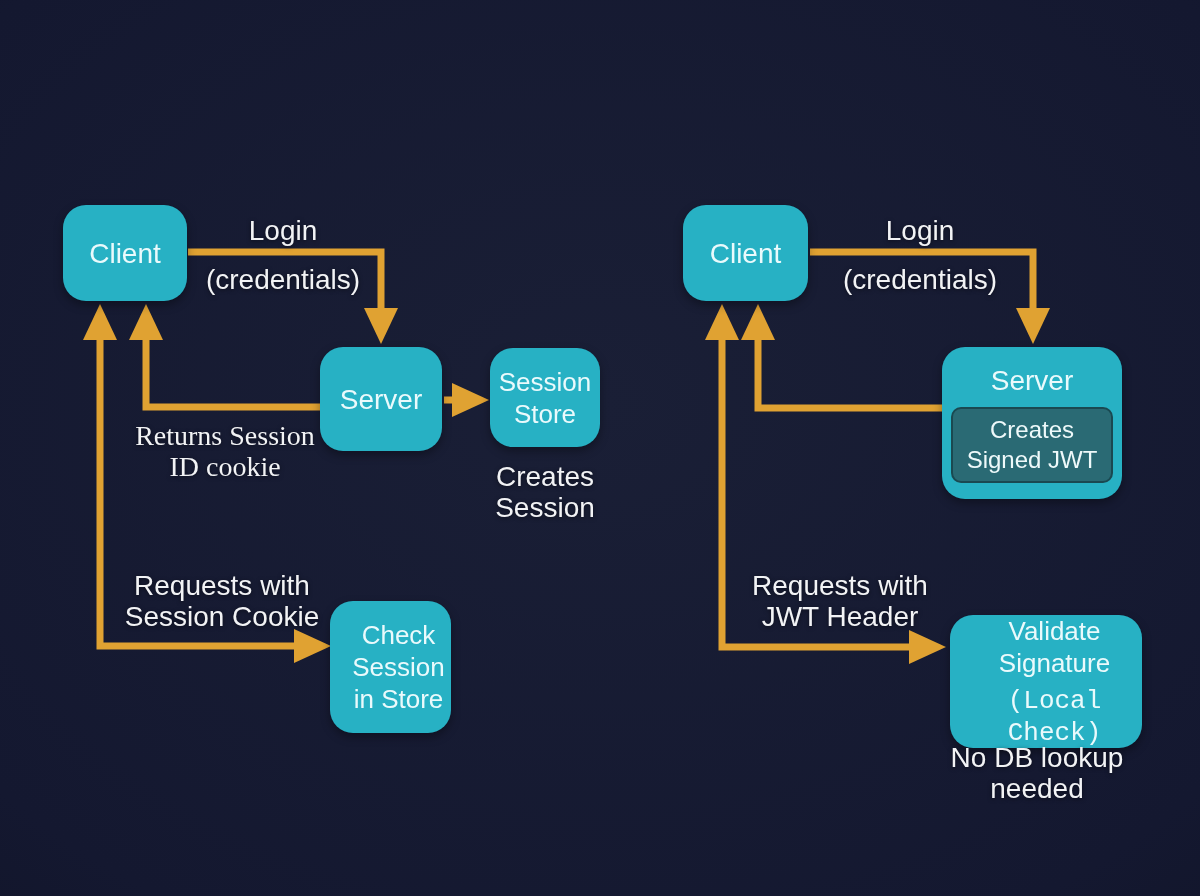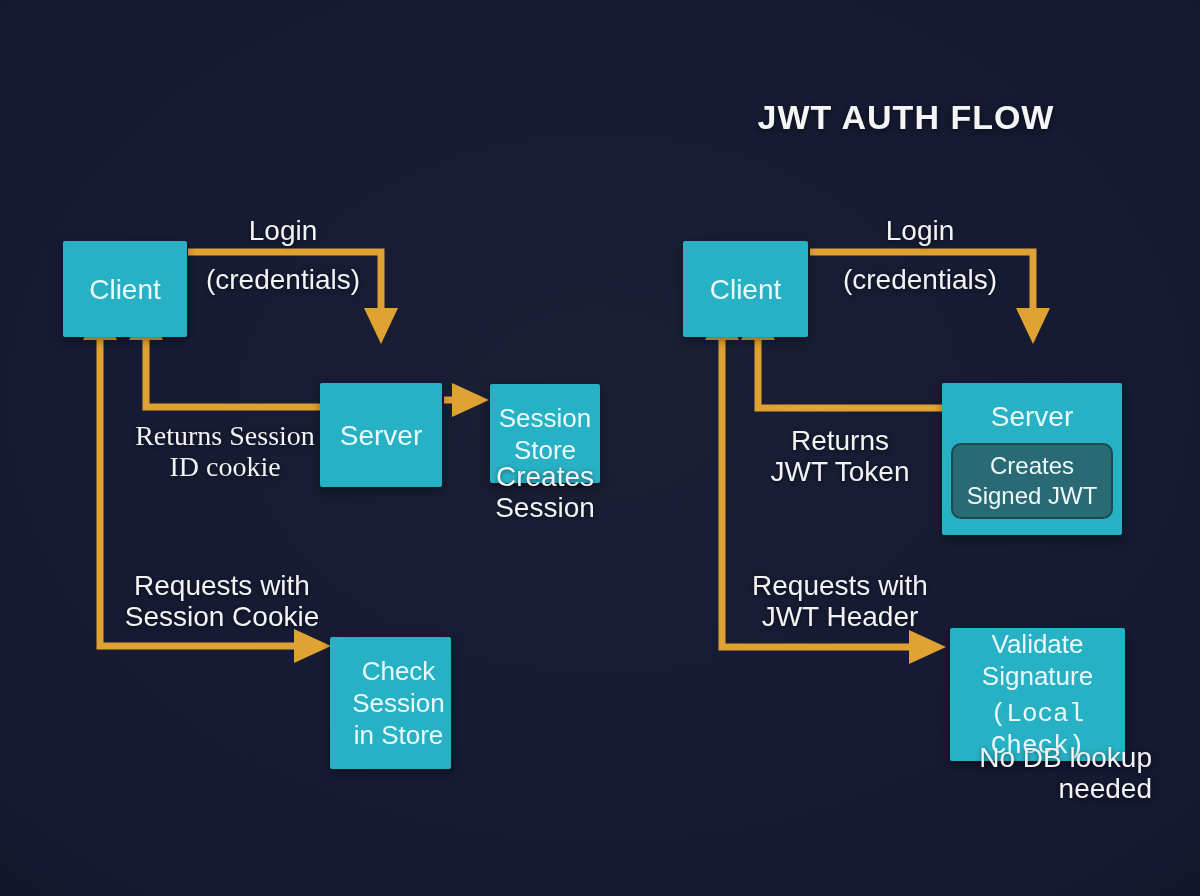--- a/index.html
+++ b/index.html
@@ -33,32 +33,31 @@
     line-height: 47px;
     font-weight: 800;
     letter-spacing: 1px;
     text-align: center;
     white-space: pre-line;
     text-shadow: 0 2px 6px rgba(0,0,0,0.5);
   }
   .node {
     position: absolute;
     background: var(--node-fill, #27b1c4);
-    border-radius: 2px;
+    border-radius: 23px;
     color: #eafafc;
     display: flex;
     flex-direction: column;
     align-items: center;
     justify-content: center;
     text-align: center;
     font-size: 28px;
     line-height: 33px;
     white-space: pre-line;
     box-shadow: 0 4px 10px rgba(0,0,0,0.35);
-    margin-top: 36px;
   }
   .node.small-text { font-size: 26px; line-height: 32px; }
   .inner-node {
     background: var(--inner-node-fill, #2a6a74);
     border-radius: 10px;
     border: 2px solid rgba(12, 45, 52, 0.55);
     color: #eef9fa;
     font-size: 24px;
     line-height: 30px;
     white-space: pre-line;
@@ -128,42 +127,39 @@
 
     <div class="edge-label" style="left:107px; top:570px; width:230px;">Requests with
 Session Cookie</div>
 
     <div class="node small-text" style="left:330px; top:601px; width:105px; height:132px;padding-left:16px;">Check
 Session
 in Store</div>
   </div>
 
   <div class="layer">
-    <div class="flow-title" style="left:706px; top:94px; width:400px;">JWT AUTH FLOW</div>
 
     <div class="node" style="left:683px; top:205px; width:125px; height:96px;">Client</div>
 
     <div class="edge-label" style="left:820px; top:215px; width:200px;">Login</div>
     <div class="edge-label" style="left:820px; top:264px; width:200px;">(credentials)</div>
 
     <div class="node" style="left:942px; top:347px; width:180px; height:152px;">
       <span>Server</span>
       <span class="inner-node">Creates
 Signed JWT</span>
     </div>
 
-    <div class="edge-label" style="left:725px; top:425px; width:230px;">Returns
-JWT Token</div>
 
     <div class="edge-label" style="left:725px; top:570px; width:230px;">Requests with
 JWT Header</div>
 
-    <div class="node small-text" style="left:950px; top:592px; width:175px; height:133px;">
+    <div class="node small-text" style="left:950px; top:615px; width:175px; height:133px;padding-left:17px;">
       <span style="white-space: pre-line;">Validate
 Signature</span>
       <span class="local-check">(Local Check)</span>
     </div>
 
-    <div class="note-label" style="left:922px; top:742px; width:230px;text-align:right;">No DB lookup
+    <div class="note-label" style="left:922px; top:742px; width:230px;">No DB lookup
 needed</div>
   </div>
 
 </div>
 
 </body></html>

